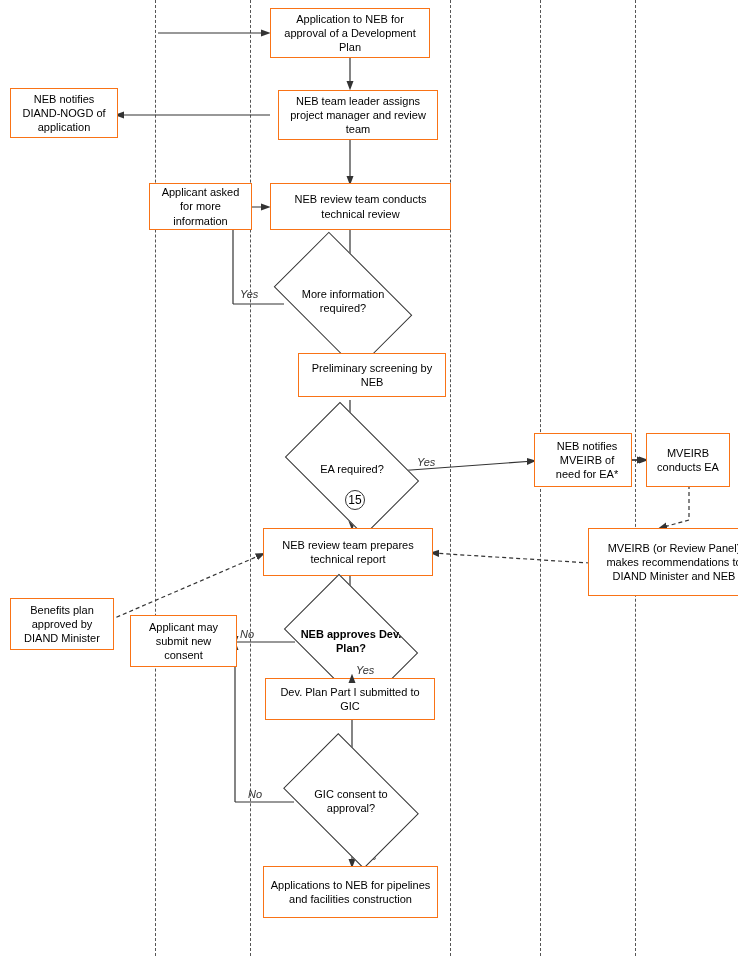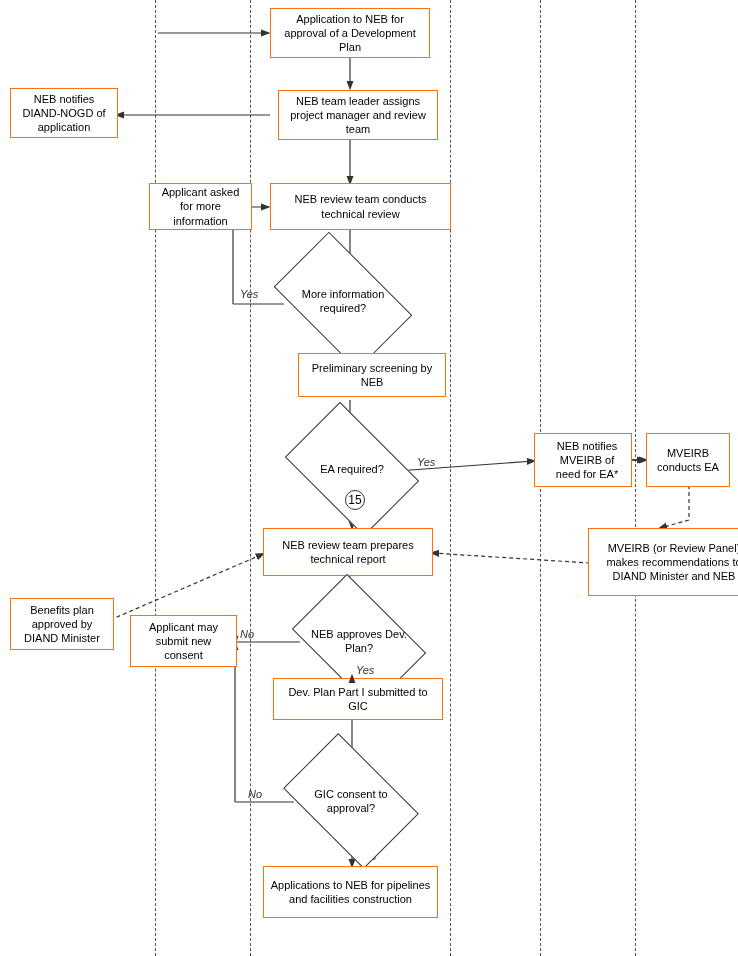--- a/index.html
+++ b/index.html
@@ -196,36 +196,36 @@
   </div>
 
   <div class="small-circle" style="left:345px; top:490px; width:20px; height:20px;">
     <span>15</span>
   </div>
 
   <div class="flow-box" style="left:263px; top:528px; width:170px; height:48px;">
     <span>NEB review team prepares technical report</span>
   </div>
 
-  <div class="flow-diamond" style="left:303px; top:602px; width:112px; height:78px;">
+  <div class="flow-diamond" style="left:295px; top:602px; width:112px; height:78px;font-weight:bold;">
     <div class="diamond-inner"></div>
     <div class="diamond-text">
       <span>NEB approves Dev. Plan?</span>
     </div>
   </div>
 
   <div class="flow-box" style="left:10px; top:598px; width:104px; height:52px;">
     <span>Benefits plan approved by DIAND Minister</span>
   </div>
 
   <div class="flow-box" style="left:130px; top:615px; width:107px; height:52px;">
     <span>Applicant may submit new consent</span>
   </div>
 
-  <div class="flow-box" style="left:265px; top:678px; width:170px; height:42px;margin-left:8px;">
+  <div class="flow-box" style="left:265px; top:678px; width:170px; height:42px;">
     <span>Dev. Plan Part I submitted to GIC</span>
   </div>
 
   <div class="flow-diamond" style="left:294px; top:762px; width:114px; height:78px;">
     <div class="diamond-inner"></div>
     <div class="diamond-text">
       <span>GIC consent to approval?</span>
     </div>
   </div>
 

